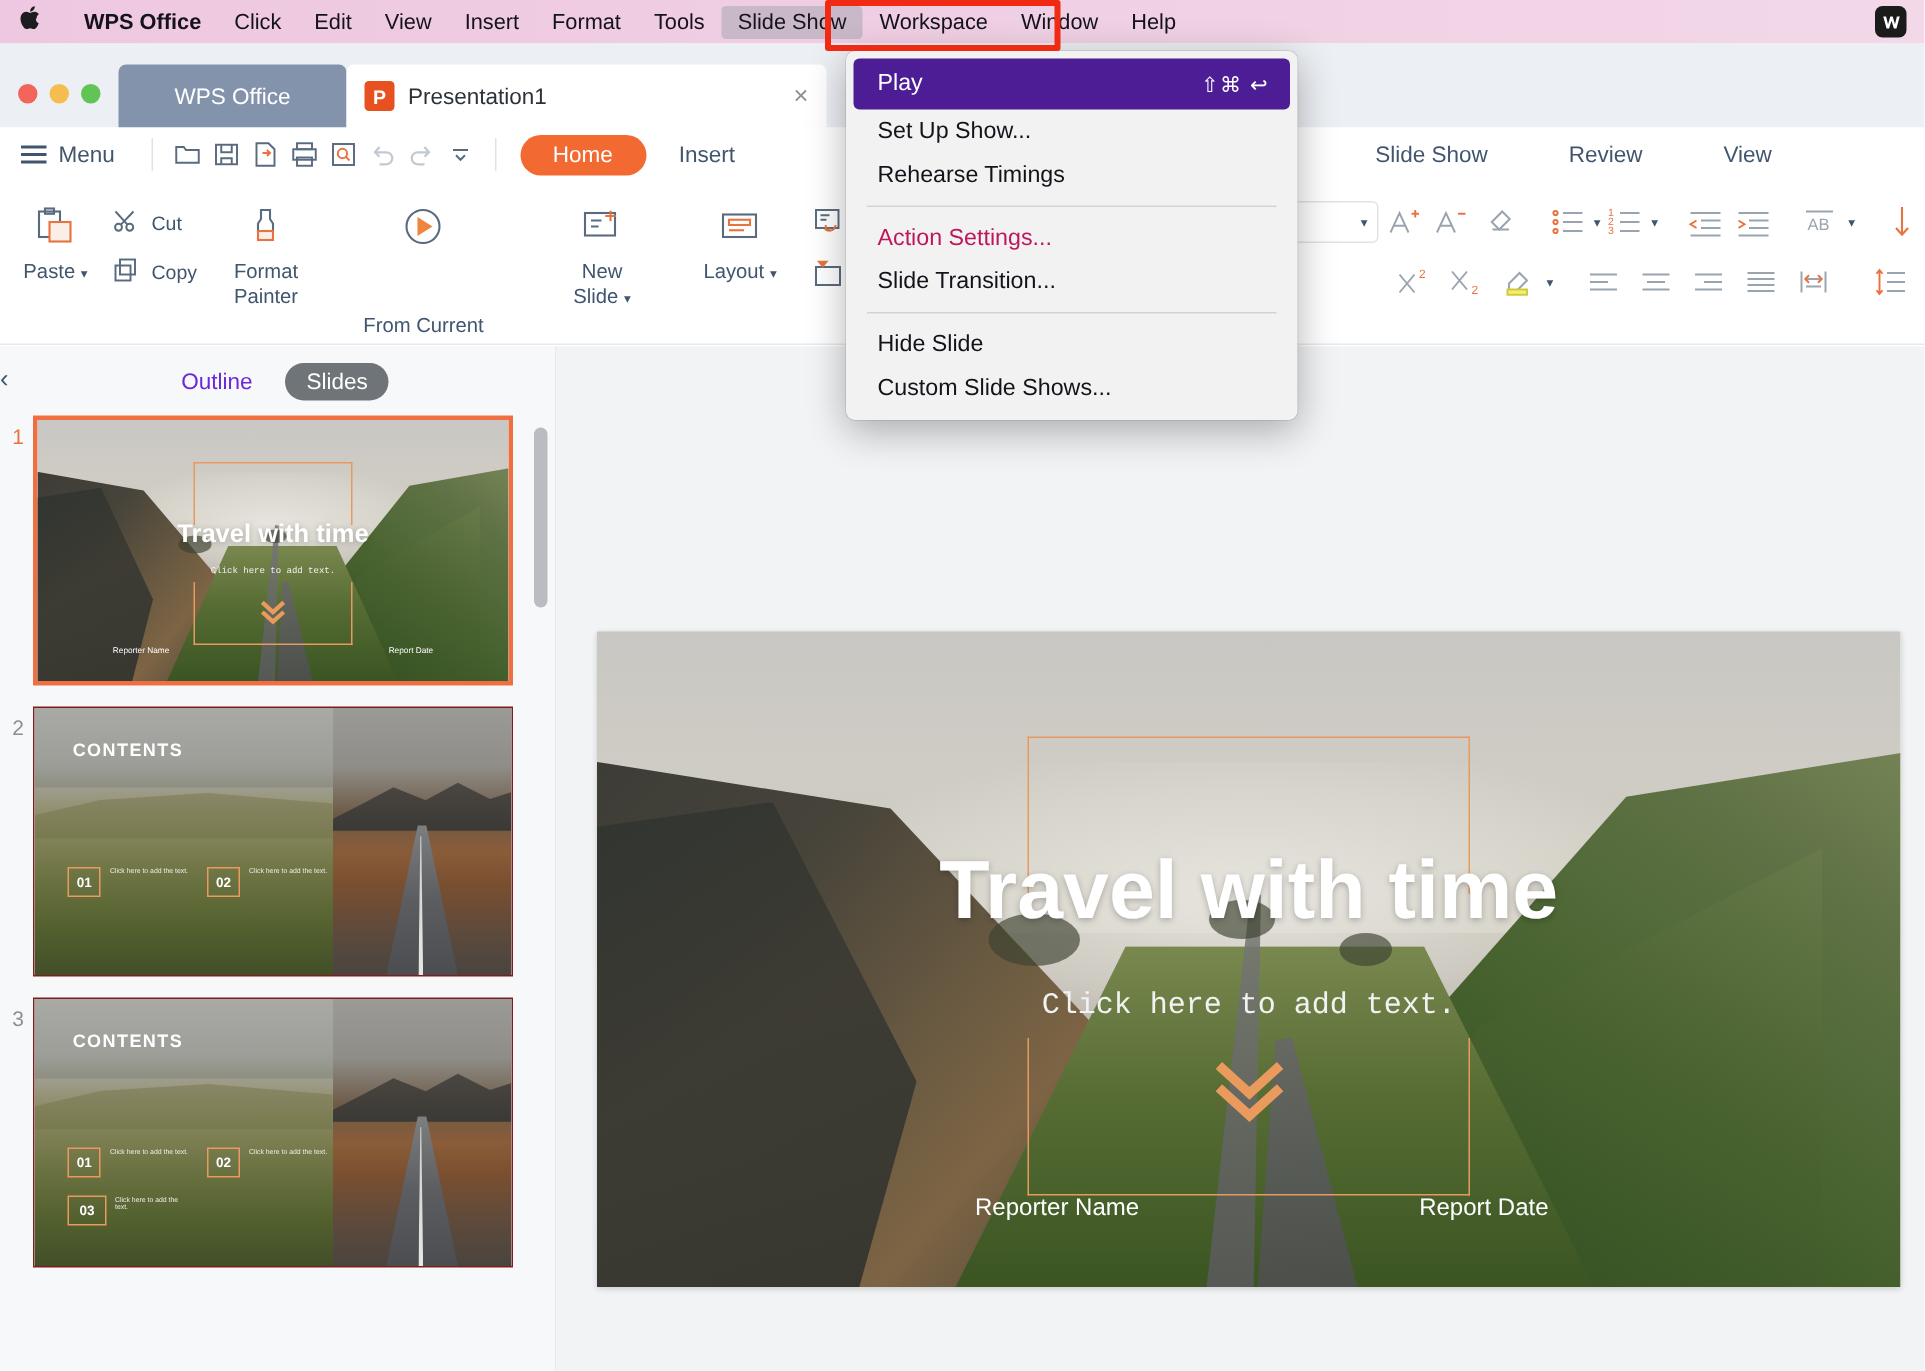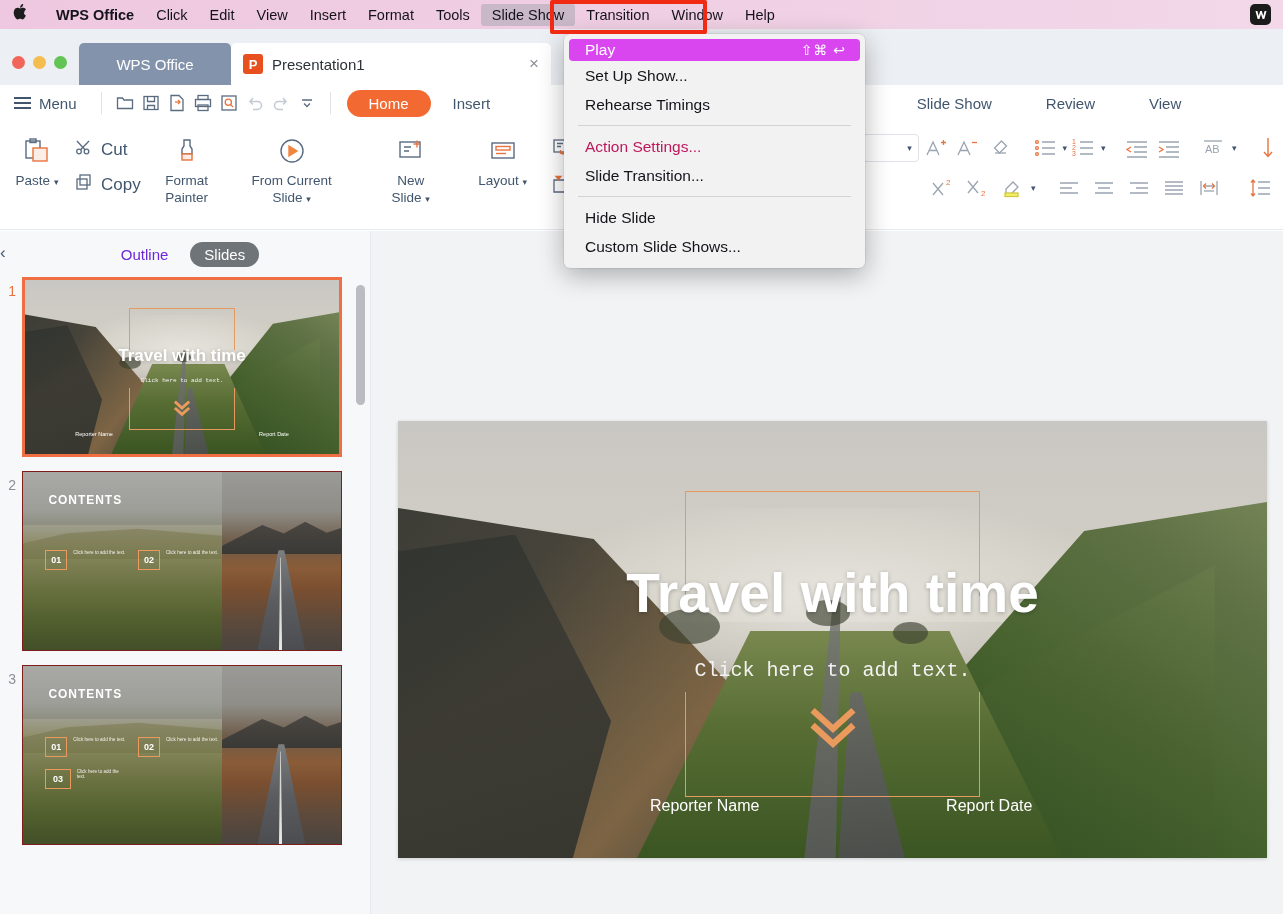--- a/index.html
+++ b/index.html
@@ -85,23 +85,23 @@
     background: #ffffff; border-bottom: 1px solid #e6e9ed;
     display: flex; align-items: flex-start; padding-top: 6px;
   }
   .rgroup { display: flex; align-items: flex-start; }
   .bigbtn {
     width: 66px; display: flex; flex-direction: column; align-items: center;
     font-size: 13.5px; color: #41566e; padding-top: 6px; line-height: 1.25; text-align: center;
   }
   .bigbtn .gl { height: 40px; display: flex; align-items: center; justify-content: center; }
   .wide { width: 92px; }
-  .wider { width: 118px; }
+  .wider { width: 118px; gap: 36px; }
   .stackcol { display: flex; flex-direction: column; gap: 10px; padding-top: 10px; }
-  .smallbtn { display: flex; align-items: center; gap: 7px; font-size: 17px; color: #41566e; }
+  .smallbtn { display: flex; align-items: center; gap: 7px; font-size: 13px; color: #41566e; }
   .caret { font-size: 9px; color: #41566e; }
 
   
   .fmt-area { position: absolute; left: 862px; top: 128px; width: 421px; }
   .fmt-row { display: flex; align-items: center; height: 40px; gap: 2px; }
   .fmt-btn { width: 33px; height: 32px; display: flex; align-items: center; justify-content: center; }
   .fontbox {
     width: 62px; height: 28px; border: 1px solid #dfe3e8; border-radius: 4px;
     display: flex; align-items: center; justify-content: flex-end; padding-right: 6px;
   }
@@ -213,21 +213,21 @@
   .cts-r-mtn { position: absolute; left: 0; top: 24%; width: 100%; height: 22%;
     background: linear-gradient(to bottom, #4e4a46, #3b3935); clip-path: polygon(0% 80%, 18% 52%, 34% 26%, 52% 48%, 70% 18%, 88% 46%, 100% 34%, 100% 100%, 0% 100%); }
   .cts-r-road { position: absolute; left: 30%; top: 44%; width: 40%; height: 56%;
     background: linear-gradient(to bottom, #7c7e80 0%, #5b5d60 50%, #4b4d50 100%);
     clip-path: polygon(44% 0%, 56% 0%, 100% 100%, 0% 100%); }
   .cts-r-line { position: absolute; left: 48%; top: 48%; width: 2.6%; height: 52%;
     background: linear-gradient(to bottom, rgba(240,240,235,.75), rgba(240,240,235,.95));
     clip-path: polygon(40% 0%, 60% 0%, 100% 100%, 0% 100%); }
   .cts-title { position: absolute; left: 8%; top: 12%; color: #ffffff; font-weight: bold; letter-spacing: .08em; }
   .cts-items { position: absolute; left: 7%; top: 44%; right: 38%; }
-  .cts-row { display: flex; gap: 6%; }
+  .cts-row { display: flex; gap: 6%; margin-top: 28px; }
   .cts-item { display: flex; align-items: flex-start; gap: 6px; flex: 1; }
   .cts-badge { border: 1px solid #eb9a5d; color: #ffffff; font-weight: bold; display: flex; align-items: center; justify-content: center; }
   .cts-text { color: #f0eeea; line-height: 1.15; }
 
   
   .canvas-area {
     position: absolute; left: 371px; top: 231px; width: 912px; height: 683px;
     background: #f2f3f5;
   }
   .main-slide {
@@ -239,21 +239,21 @@
   .dropdown {
     position: absolute; left: 564px; top: 34px; width: 301px;
     background: #f2f2f2; border-radius: 6px; padding: 5px 0 7px 0;
     box-shadow: 0 7px 26px rgba(0,0,0,.30), 0 0 0 .5px rgba(0,0,0,.12);
     z-index: 50; font-size: 15.5px; color: #14131a;
   }
   .dd-item {
     height: 29px; display: flex; align-items: center;
     padding: 0 14px 0 21px; white-space: nowrap;
   }
-  .dd-item.hl { background: #d946ef; color: #ffffff; margin: 0 5px; border-radius: 4px; height: 22px; padding-left: 16px; }
+  .dd-item.hl { background: #4c1d95; color: #ffffff; margin: 0 5px; border-radius: 4px; height: 34px; padding-left: 16px; }
   .dd-item.disabled { color: #be185d; }
   .dd-short { margin-left: auto; letter-spacing: 1px; font-size: 14px; }
   .dd-sep { height: 1px; background: #d3d3d3; margin: 6px 14px; }
 </style>
 </head>
 <body>
 
 <div id="app">
 
   <div class="menubar">
@@ -263,21 +263,21 @@
         </svg>
     </span>
     <span class="mb-item bold">WPS Office</span>
     <span class="mb-item">Click</span>
     <span class="mb-item">Edit</span>
     <span class="mb-item">View</span>
     <span class="mb-item">Insert</span>
     <span class="mb-item">Format</span>
     <span class="mb-item">Tools</span>
     <span class="mb-item open">Slide Show</span>
-    <span class="mb-item">Transition</span>
+    <span class="mb-item">Workspace</span>
     <span class="mb-item">Window</span>
     <span class="mb-item">Help</span>
     <span class="mb-spacer"></span>
     <span class="wps-badge">
       <svg width="14" height="14" viewBox="0 0 14 14">
           <path fill="#ffffff" d="M1.5 3h1.9l1.3 5.1L6.2 3h1.6l1.5 5.1L10.6 3h1.9l-2.2 8H8.6L7 5.9 5.4 11H3.7z"></path>
         </svg>
     </span>
   </div>
   <div class="annot-box"></div>

